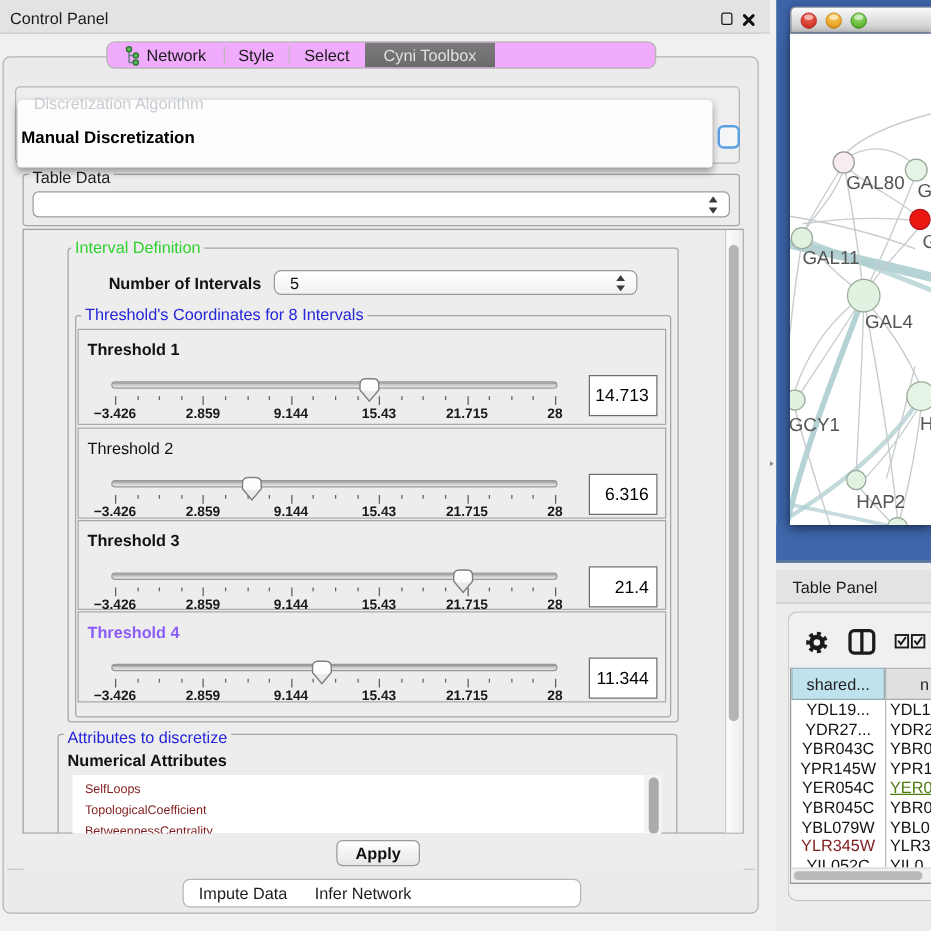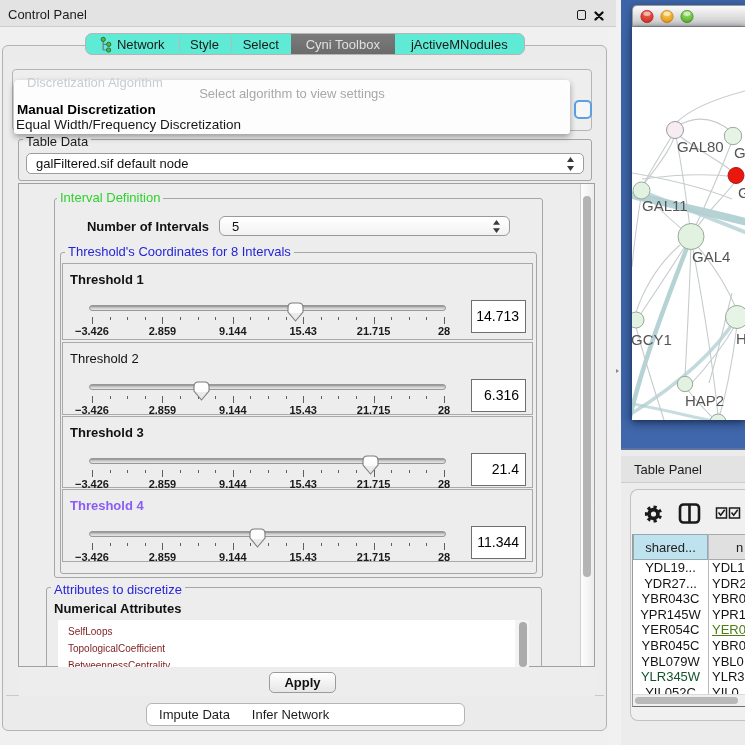--- a/index.html
+++ b/index.html
@@ -19,44 +19,42 @@
 <svg class="abs" style="left:594px;top:10.5px;" width="10" height="10" viewBox="0 0 10 10">
     <path d="M1.5 1.5 L8.5 8.5 M8.5 1.5 L1.5 8.5" stroke="#111" stroke-width="2.3" stroke-linecap="round"></path>
   </svg>
 
 <div class="abs" style="left:2px;top:45px;width:605px;height:686px;background:#ebebeb;border:1px solid #b3b3b3;border-radius:6px;"></div>
 
 <div class="abs" style="left:6px;top:62px;width:598px;height:634px;background:#ececec;border-bottom:1px solid #c9c9c9;"></div>
 
 <div class="abs" style="left:12px;top:69px;width:580px;height:62px;background:#eeeeee;border:1px solid #b5b5b5;border-radius:4px;"></div>
 
-<div class="abs" style="left:85px;top:33px;width:440px;height:22px;background:#5eead4;border:1px solid #b5b5b5;border-radius:7px;display:flex;overflow:hidden;font-size:13px;color:#1a1a1a;position:absolute;">
+<div class="abs" style="left:85px;top:33px;width:440px;height:22px;background:#f0abfc;border:1px solid #b5b5b5;border-radius:7px;display:flex;overflow:hidden;font-size:13px;color:#1a1a1a;position:absolute;">
   <div class="abs" style="left:93px;top:3px;width:1px;height:14px;background:#b9b9b9;"></div>
   <div class="abs" style="left:145px;top:3px;width:1px;height:14px;background:#b9b9b9;"></div>
   <div style="width:93px;display:flex;align-items:center;justify-content:center;">
     <svg width="13" height="17" viewBox="0 0 13 17" style="margin-right:4px;">
       <path d="M3.2 5 V14 M3.2 8.3 H8 M3.2 14 H8" stroke="#6b7c8a" stroke-width="1.2" fill="none"></path>
       <circle cx="3.2" cy="3.4" r="2.1" fill="#52b556" stroke="#2e7031" stroke-width="1"></circle>
       <circle cx="8.7" cy="8.3" r="2.1" fill="#52b556" stroke="#2e7031" stroke-width="1"></circle>
       <circle cx="8.6" cy="14" r="2.1" fill="#52b556" stroke="#2e7031" stroke-width="1"></circle>
     </svg>
     <span>Network</span>
   </div>
   <div style="width:52px;display:flex;align-items:center;justify-content:center;">Style</div>
   <div style="width:61px;display:flex;align-items:center;justify-content:center;">Select</div>
   <div style="width:104px;display:flex;align-items:center;justify-content:center;background:linear-gradient(#7b7b7b,#6b6b6b);color:#e0e0e0;">Cyni Toolbox</div>
-  <div style="width:130px;display:flex;align-items:center;justify-content:center;">jActiveMNodules</div>
 </div>
 
 <div class="abs" style="left:574px;top:100px;width:18px;height:19px;border:2.5px solid #5d9fe3;border-radius:5px;background:#f4f6f8;"></div>
 
 <div class="gbox" style="left:18px;top:139px;width:574px;height:42px;"></div>
 <div class="gtitle" style="left:23px;top:135px;color:#1c1c1c;">Table Data</div>
 <div class="abs" style="left:26px;top:153px;width:558px;height:21px;background:#ffffff;border:1px solid #9d9d9d;border-radius:5px;">
-  <div class="abs" style="left:9px;top:2px;font-size:13px;color:#111;">galFiltered.sif default node</div>
   <svg class="abs" style="right:8px;top:3px;" width="9" height="14" viewBox="0 0 9 14">
       <path d="M4.5 0 L8 5 H1 Z" fill="#3a3a3a"></path>
       <path d="M4.5 14 L8 9 H1 Z" fill="#3a3a3a"></path>
     </svg>
 </div>
 
 <div class="abs" style="left:18px;top:183px;width:577px;height:484px;background:#ededed;border:1px solid #a0a0a0;"></div>
 
 <div class="abs" style="left:580px;top:184px;width:14px;height:482px;background:linear-gradient(90deg,#fdfdfd,#ededed);border-left:1px solid #cfcfcf;"></div>
 <div class="abs" style="left:583px;top:196px;width:8px;height:381px;background:#b4b4b4;border-radius:4px;"></div>
@@ -261,23 +259,21 @@
 <div class="abs" style="left:19px;top:667px;width:576px;height:29px;background:#ededed;"></div>
 
 <div class="abs" style="left:269px;top:672px;width:67px;height:21px;background:linear-gradient(#ffffff,#e6e6e6);border:1px solid #9b9b9b;border-radius:5px;text-align:center;font-size:13px;font-weight:bold;color:#111;line-height:19px;">Apply</div>
 
 <div class="abs" style="left:146px;top:703px;width:319px;height:23px;background:#ffffff;border:1px solid #b5b5b5;border-radius:6px;display:flex;overflow:hidden;font-size:13px;color:#1c1c1c;">
   <div style="width:95px;display:flex;align-items:center;justify-content:center;">Impute Data</div>
   <div style="width:97px;display:flex;align-items:center;justify-content:center;">Infer Network</div>
 </div>
 
 <div class="abs" style="left:14px;top:80px;width:556px;height:54px;background:#fdfdfe;border-radius:4px 4px 3px 3px;box-shadow:0 3px 6px rgba(0,0,0,0.35);">
-  <div class="abs" style="left:0;top:6px;width:100%;text-align:center;font-size:13px;color:#a8a8a8;">Select algorithm to view settings</div>
   <div class="abs" style="left:3px;top:22px;font-size:13.5px;font-weight:bold;color:#000;">Manual Discretization</div>
-  <div class="abs" style="left:2px;top:37px;font-size:13.5px;color:#161616;">Equal Width/Frequency Discretization</div>
 </div>
 <div class="abs" style="left:27px;top:75px;font-size:13px;color:#c6ccd1;">Discretization Algorithm</div>
 
 <div class="abs" style="left:608px;top:27px;width:13px;height:718px;background:#f1f1f1;"></div>
 <div class="abs" style="left:616px;top:0;width:5px;height:27px;background:#f1f1f1;"></div>
 <div class="abs" style="left:616px;top:369px;width:0;height:0;border-top:2.5px solid transparent;border-bottom:2.5px solid transparent;border-left:3.5px solid #8a8a8a;"></div>
 
 <div class="abs" style="left:621px;top:0;width:124px;height:450px;background:#3d64a6;"></div>
 <div class="abs" style="left:621px;top:420px;width:124px;height:30px;background:#4067ab;"></div>
 <div class="abs" style="left:621px;top:448px;width:124px;height:2px;background:#5d749c;"></div>
@@ -380,20 +376,20 @@
     <div class="abs" style="left:0;top:57.2px;width:75px;height:15.6px;font-size:13px;color:#141414;text-align:center;line-height:15.6px;">YBR043C</div>
     <div class="abs" style="left:79px;top:57.2px;font-size:13px;color:#141414;line-height:15.6px;">YBR0</div>
     <div class="abs" style="left:0;top:72.8px;width:75px;height:15.6px;font-size:13px;color:#141414;text-align:center;line-height:15.6px;">YPR145W</div>
     <div class="abs" style="left:79px;top:72.8px;font-size:13px;color:#141414;line-height:15.6px;">YPR1</div>
     <div class="abs" style="left:0;top:88.39999999999999px;width:75px;height:15.6px;font-size:13px;color:#141414;text-align:center;line-height:15.6px;">YER054C</div>
     <div class="abs" style="left:79px;top:88.39999999999999px;font-size:13px;color:#4d7c0f;line-height:15.6px;text-decoration:underline;">YER0</div>
     <div class="abs" style="left:0;top:103.99999999999999px;width:75px;height:15.6px;font-size:13px;color:#141414;text-align:center;line-height:15.6px;">YBR045C</div>
     <div class="abs" style="left:79px;top:103.99999999999999px;font-size:13px;color:#141414;line-height:15.6px;">YBR0</div>
     <div class="abs" style="left:0;top:119.59999999999998px;width:75px;height:15.6px;font-size:13px;color:#141414;text-align:center;line-height:15.6px;">YBL079W</div>
     <div class="abs" style="left:79px;top:119.59999999999998px;font-size:13px;color:#141414;line-height:15.6px;">YBL0</div>
-    <div class="abs" style="left:0;top:135.2px;width:75px;height:15.6px;font-size:13px;color:#14532d;text-align:center;line-height:15.6px;">YLR345W</div>
+    <div class="abs" style="left:0;top:135.2px;width:75px;height:15.6px;font-size:13px;color:#7f1d1d;text-align:center;line-height:15.6px;">YLR345W</div>
     <div class="abs" style="left:79px;top:135.2px;font-size:13px;color:#141414;line-height:15.6px;">YLR3</div>
     <div class="abs" style="left:0;top:150.79999999999998px;width:75px;height:15.6px;font-size:13px;color:#141414;text-align:center;line-height:15.6px;">YIL052C</div>
     <div class="abs" style="left:79px;top:150.79999999999998px;font-size:13px;color:#141414;line-height:15.6px;">YIL0</div>
     <div class="abs" style="left:75px;top:0;width:1px;height:163px;background:#b9b9b9;"></div>
   </div>
 <div class="abs" style="left:633px;top:694px;width:112px;height:12px;background:#efefef;border-top:1px solid #dadada;"></div>
 <div class="abs" style="left:635px;top:696.5px;width:103px;height:7.5px;background:#b9b9b9;border-radius:4px;"></div>
 
 </body></html>

